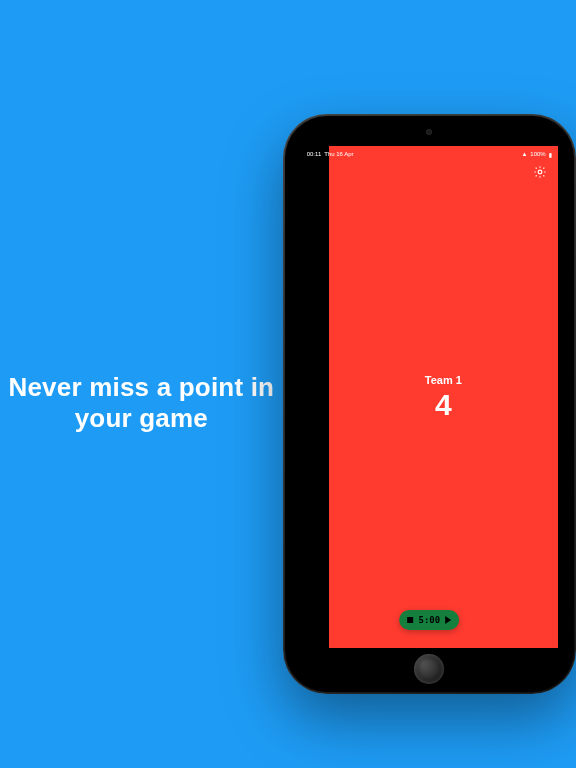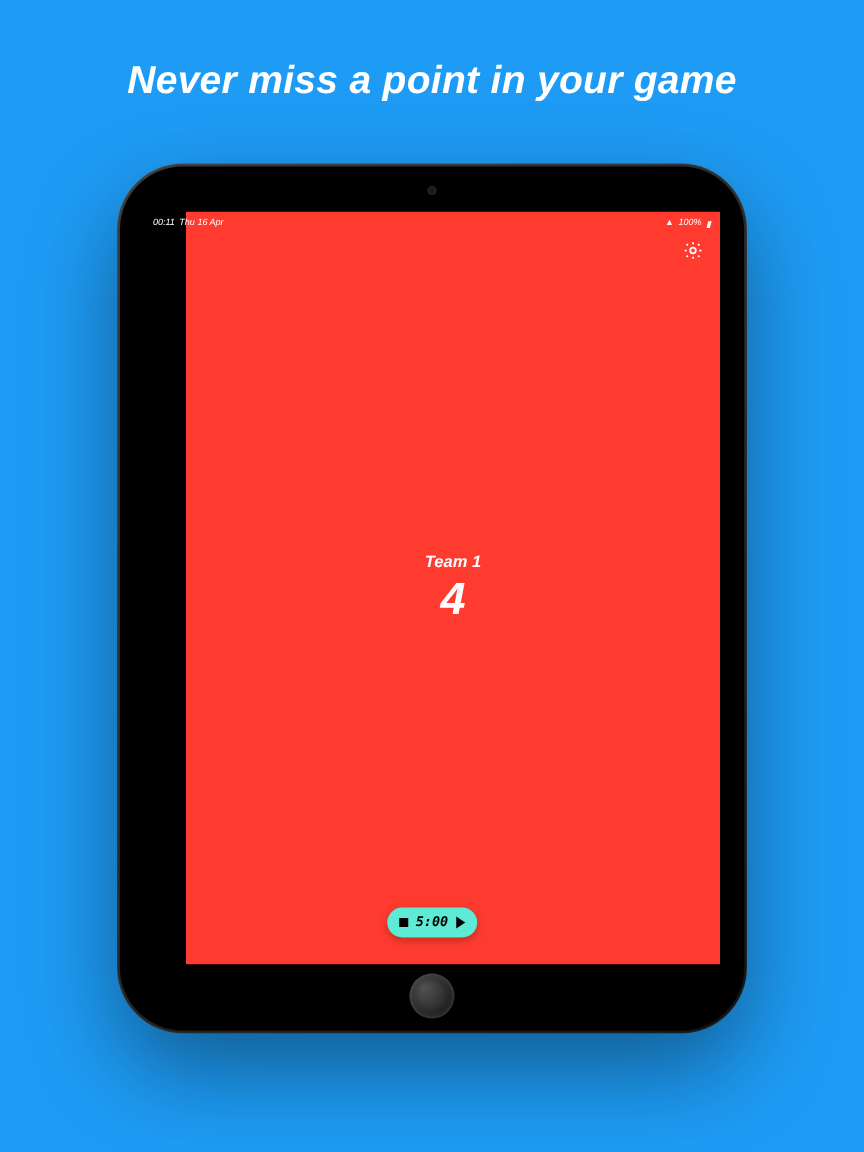--- a/index.html
+++ b/index.html
@@ -10,23 +10,22 @@
     overflow: hidden;
     font-family: -apple-system, "Helvetica Neue", Arial, sans-serif;
   }
   .page {
     width: 576px;
     height: 768px;
     background: #1e9cf5;
     position: relative;
     box-sizing: border-box;
     display: flex;
-    flex-direction: column;
-    align-items: center;
-    font-style: italic;
+    flex-direction: row;
+    align-items: center;
   }
   .headline {
     color: #ffffff;
     font-weight: 600;
     font-size: 26px;
     text-align: center;
     margin-top: 38px;
     letter-spacing: 0.2px;
   }
 
@@ -148,21 +147,21 @@
     justify-content: center;
   }
   .gear svg { width: 14px; height: 14px; }
 
   
   .timer-pill {
     position: absolute;
     bottom: 18px;
     left: 50%;
     transform: translateX(-50%);
-    background: #5eead4;
+    background: #15803d;
     color: #000000;
     border-radius: 999px;
     height: 20px;
     padding: 0 8px;
     display: flex;
     align-items: center;
     gap: 5px;
     font-size: 9px;
     font-weight: 700;
     z-index: 6;

